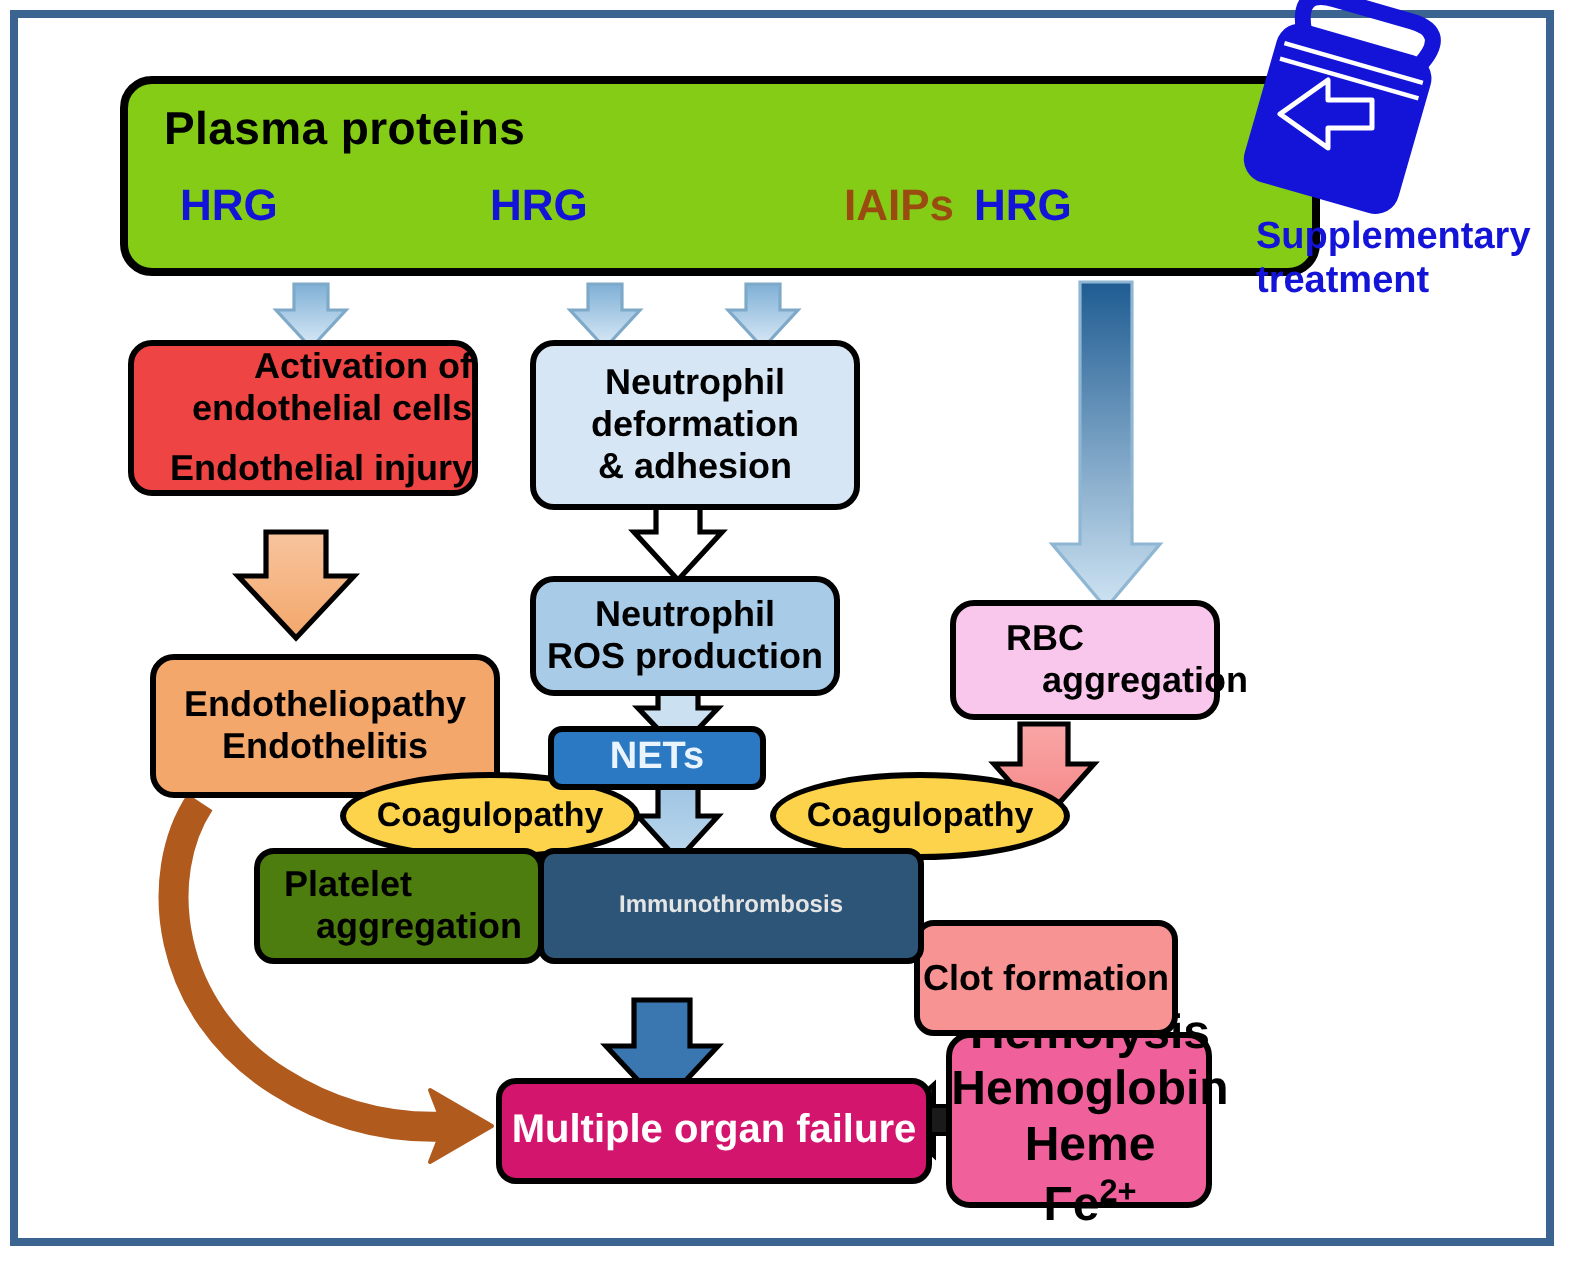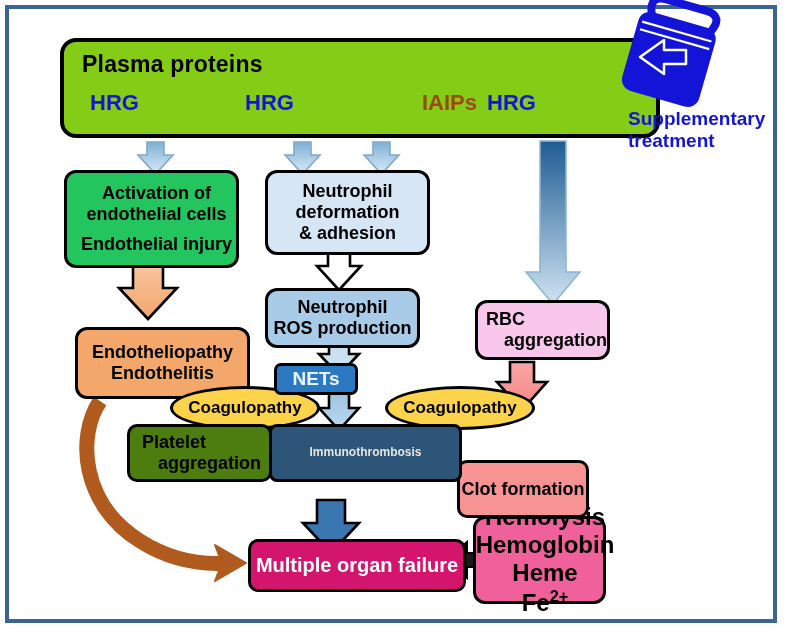--- a/index.html
+++ b/index.html
@@ -207,21 +207,21 @@
       </g>
       <path d="M76,74 l-24,-17 l24,-17 v10 h22 v14 h-22 z" fill="#1414D8" stroke="#FFFFFF" stroke-width="2.5" stroke-linejoin="round"></path>
     </svg>
   </div>
 
   <div id="supp-label">
     <span>Supplementary</span><br>
     <span>treatment</span>
   </div>
 
-  <div class="node" style="left:64px; top:170px; width:175px; height:98px; border-radius:12px; background:#22c55e; font-size:18px; align-items:center; padding-left:10px;">
+  <div class="node" style="left:64px; top:170px; width:175px; height:78px; border-radius:12px; background:#ef4444; font-size:18px; align-items:flex-end; padding-left:10px;">
     <span class="ln">Activation of</span>
     <span class="ln">endothelial cells</span>
     <span class="ln" style="height:10px;"></span>
     <span class="ln">Endothelial injury</span>
   </div>
 
   <div class="node" style="left:265px; top:170px; width:165px; height:85px; border-radius:12px; background:#D6E6F4; font-size:18px;">
     <span class="ln">Neutrophil</span>
     <span class="ln">deformation</span>
     <span class="ln">&amp; adhesion</span>
@@ -230,26 +230,26 @@
   <div class="node" style="left:265px; top:288px; width:155px; height:60px; border-radius:12px; background:#A8CCE8; font-size:18px;">
     <span class="ln">Neutrophil</span>
     <span class="ln">ROS production</span>
   </div>
 
   <div class="node" style="left:75px; top:327px; width:175px; height:72px; border-radius:12px; background:#F3A76A; font-size:18px; z-index:21;">
     <span class="ln">Endotheliopathy</span>
     <span class="ln">Endothelitis</span>
   </div>
 
-  <div class="node" style="left:475px; top:300px; width:135px; height:60px; border-radius:12px; background:#F9C6EC; font-size:18px; align-items:flex-start; padding-left:8px;">
+  <div class="node" style="left:475px; top:300px; width:135px; height:60px; border-radius:12px; background:#F9C6EC; font-size:18px; align-items:flex-start; padding-left:25px;">
     <span class="ln">RBC</span>
     <span class="ln" style="margin-left:18px;">aggregation</span>
   </div>
 
-  <div class="node" style="left:274px; top:363px; width:84px; height:32px; border-radius:7px; background:#2B79C2; color:#EAF4FF; font-size:19px; z-index:24;">
+  <div class="node" style="left:274px; top:363px; width:109px; height:32px; border-radius:7px; background:#2B79C2; color:#EAF4FF; font-size:19px; z-index:24;">
     <span class="ln">NETs</span>
   </div>
 
   <div class="oval" style="left:170px; top:386px; width:150px; height:44px;">
     <span>Coagulopathy</span>
   </div>
   <div class="oval" style="left:385px; top:386px; width:150px; height:44px;">
     <span>Coagulopathy</span>
   </div>
 

